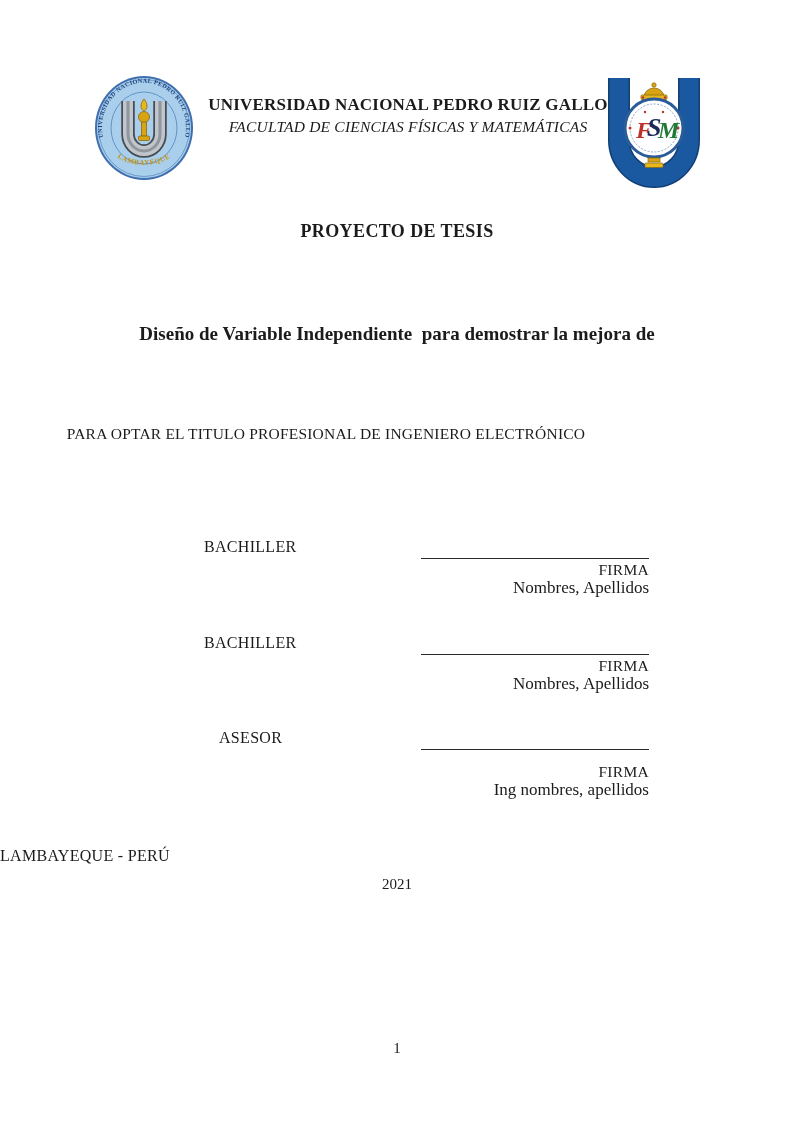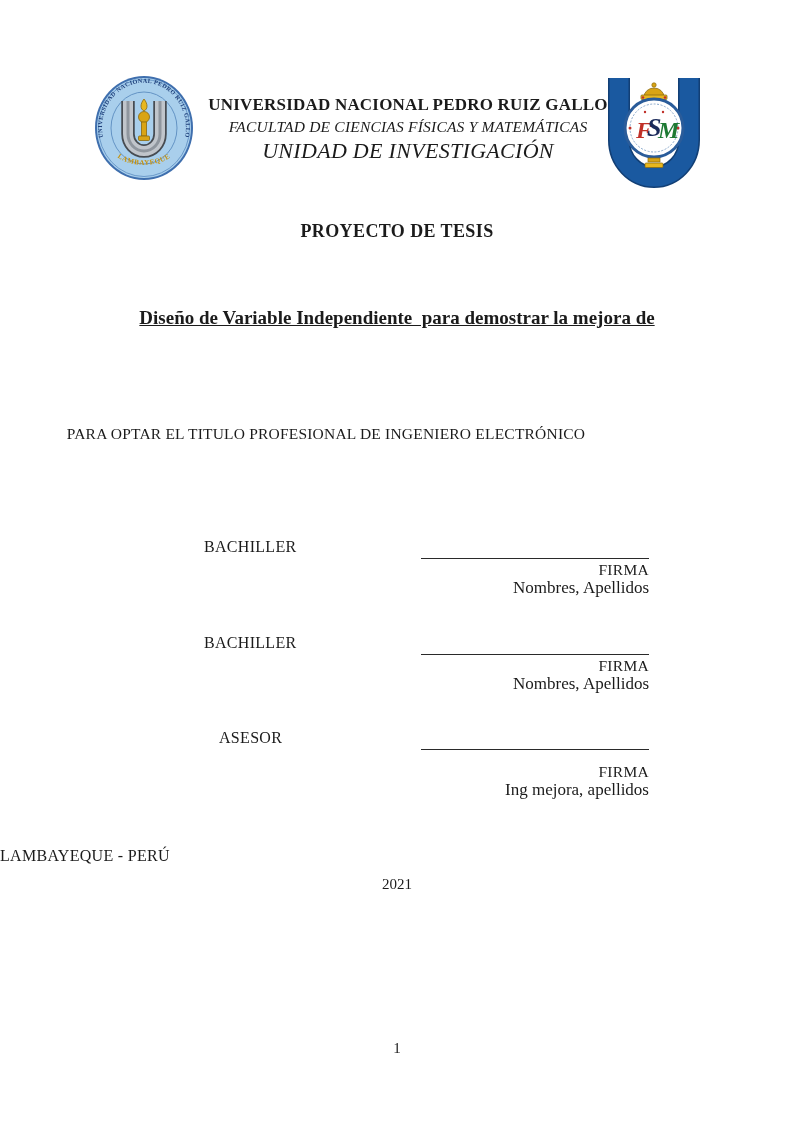--- a/index.html
+++ b/index.html
@@ -12,21 +12,21 @@
   
   .seal{left:94px;top:75px;width:100px;height:106px;}
   .emblem{left:608px;top:76px;width:92px;height:116px;}
   .hdr-text{left:178px;top:94px;width:460px;text-align:center;}
   .hdr-univ{font-size:17px;font-weight:bold;line-height:22px;letter-spacing:.2px;white-space:nowrap;}
   .hdr-fac{font-size:15.5px;font-style:italic;line-height:21px;letter-spacing:.2px;white-space:nowrap;}
   .hdr-unit{font-size:22px;font-style:italic;line-height:27px;letter-spacing:.3px;white-space:nowrap;}
   
   .doc-kind{left:0;top:219px;width:794px;text-align:center;font-size:18px;font-weight:bold;letter-spacing:.4px;line-height:24px;}
   .title{left:0;width:794px;text-align:center;font-size:19px;font-weight:bold;line-height:28px;white-space:pre;}
-  .title-l1{top:304px;text-decoration:underline;}
+  .title-l1{top:320px;}
   .title-l2{top:340px;}
   .degree{left:0;top:422px;width:652px;text-align:center;font-size:15.5px;line-height:24px;letter-spacing:.2px;}
   
   .sig{left:4px;top:0;width:794px;height:80px;}
   .sig-1{top:537px;}
   .sig-2{top:633px;}
   .sig-3{top:728px;}
   .sig .role{position:absolute;left:200px;top:0;font-size:16px;line-height:20px;letter-spacing:.3px;}
   .sig-3 .role{left:215px;}
   .sig .sigbox{position:absolute;left:417px;top:0;width:228px;text-align:right;}
@@ -68,21 +68,20 @@
       <rect x="44.5" y="61" width="11" height="4.5" rx="1" fill="#d9a414" stroke="#8a6a10" stroke-width="0.8"></rect>
     </g>
     <text font-size="7" font-weight="bold" fill="#c8920a" letter-spacing="0.6">
       <textPath href="#sealArcBottom" startOffset="50%" text-anchor="middle">LAMBAYEQUE</textPath>
     </text>
   </svg>
 
   <div class="abs hdr-text">
     <div class="hdr-univ">UNIVERSIDAD NACIONAL PEDRO RUIZ GALLO</div>
     <div class="hdr-fac">FACULTAD DE CIENCIAS FÍSICAS Y MATEMÁTICAS</div>
-    <div class="hdr-unit">UNIDAD DE INVESTIGACIÓN</div>
   </div>
 
   <svg class="abs emblem" viewBox="0 0 92 116" aria-hidden="true">
     <path d="M11,2 L11,64 A35,37 0 0 0 81,64 L81,2" fill="none" stroke="#123f75" stroke-width="22"></path>
     <path d="M11,2 L11,64 A35,37 0 0 0 81,64 L81,2" fill="none" stroke="#1a59a0" stroke-width="19"></path>
 
     <g>
       <path d="M36,21 A10,9 0 0 1 56,21 Z" fill="#d9a414" stroke="#8a6a10" stroke-width="0.8"></path>
       <rect x="33" y="19" width="26" height="4.5" rx="1" fill="#e8b71e" stroke="#8a6a10" stroke-width="0.8"></rect>
       <circle cx="35" cy="21.5" r="1.3" fill="#c03028"></circle>
@@ -130,21 +129,21 @@
       <div class="firma">FIRMA</div>
       <div class="signer">Nombres, Apellidos</div>
     </div>
   </div>
 
   <div class="abs sig sig-3">
     <span class="role">ASESOR</span>
     <div class="sigbox">
       <div class="sigline"></div>
       <div class="firma">FIRMA</div>
-      <div class="signer">Ing mejora, apellidos</div>
+      <div class="signer">Ing nombres, apellidos</div>
     </div>
   </div>
 
   <div class="abs loc">LAMBAYEQUE - PERÚ</div>
   <div class="abs year">2021</div>
   <div class="abs pagenum">1</div>
 
 </div>
 
 </body></html>

